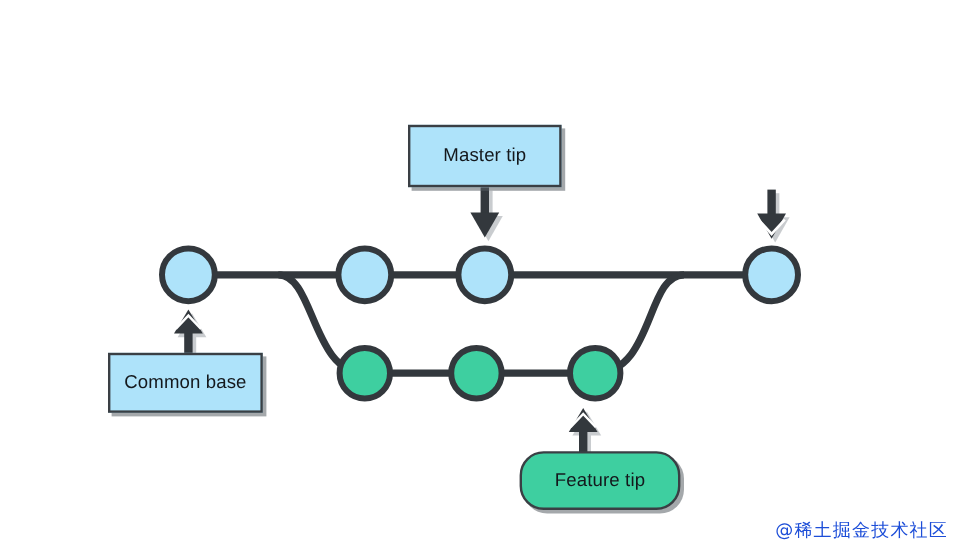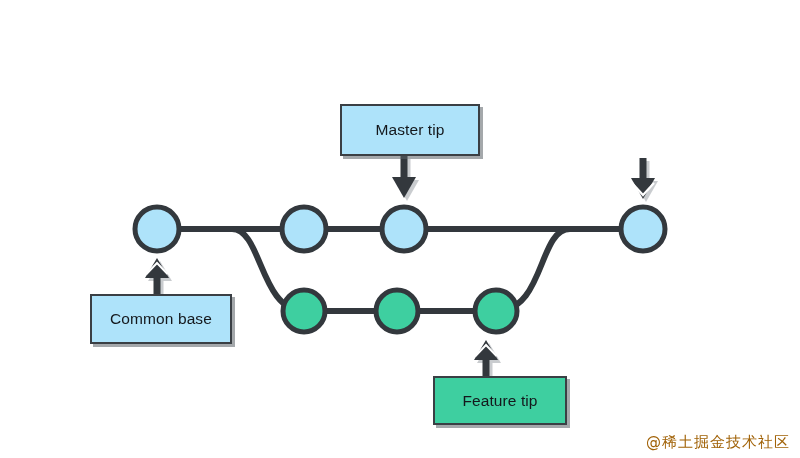--- a/index.html
+++ b/index.html
@@ -35,31 +35,31 @@
     color: #14181c;
     font-size: 15.5px;
     line-height: 1.28;
     letter-spacing: 0.1px;
     box-shadow: 3px 3px 0 rgba(90,96,102,0.55);
     z-index: 4;
   }
   .label-box.blue { background: #aee3fa; }
   .label-box.green { background: #3ecfa0; }
 
-  #box-master-tip   { left: 340px; top: 104px;  width: 140px; height: 52px; justify-content: center; }
+  #box-master-tip   { left: 340px; top: 104px;  width: 128px; height: 52px; justify-content: center; }
   #box-new-merge    { left: 580px; top: 104px;  width: 124px; height: 54px; }
-  #box-common-base  { left: 90px;  top: 294px;  width: 142px; height: 50px; }
-  #box-feature-tip  { left: 433px; top: 376px;  width: 134px; height: 49px; }
+  #box-common-base  { left: 90px;  top: 294px;  width: 129px; height: 50px; }
+  #box-feature-tip  { left: 433px; top: 376px;  width: 134px; height: 49px; border-radius: 20px; }
 
   #watermark {
     position: absolute;
     right: 10px;
     bottom: 6px;
     font-size: 15px;
-    color: #a16207;
+    color: #1d4ed8;
     letter-spacing: 1px;
     user-select: none;
     z-index: 5;
     font-family: "DejaVu Sans", sans-serif;
   }
 </style>
 </head>
 <body>
 
 <div id="canvas">

